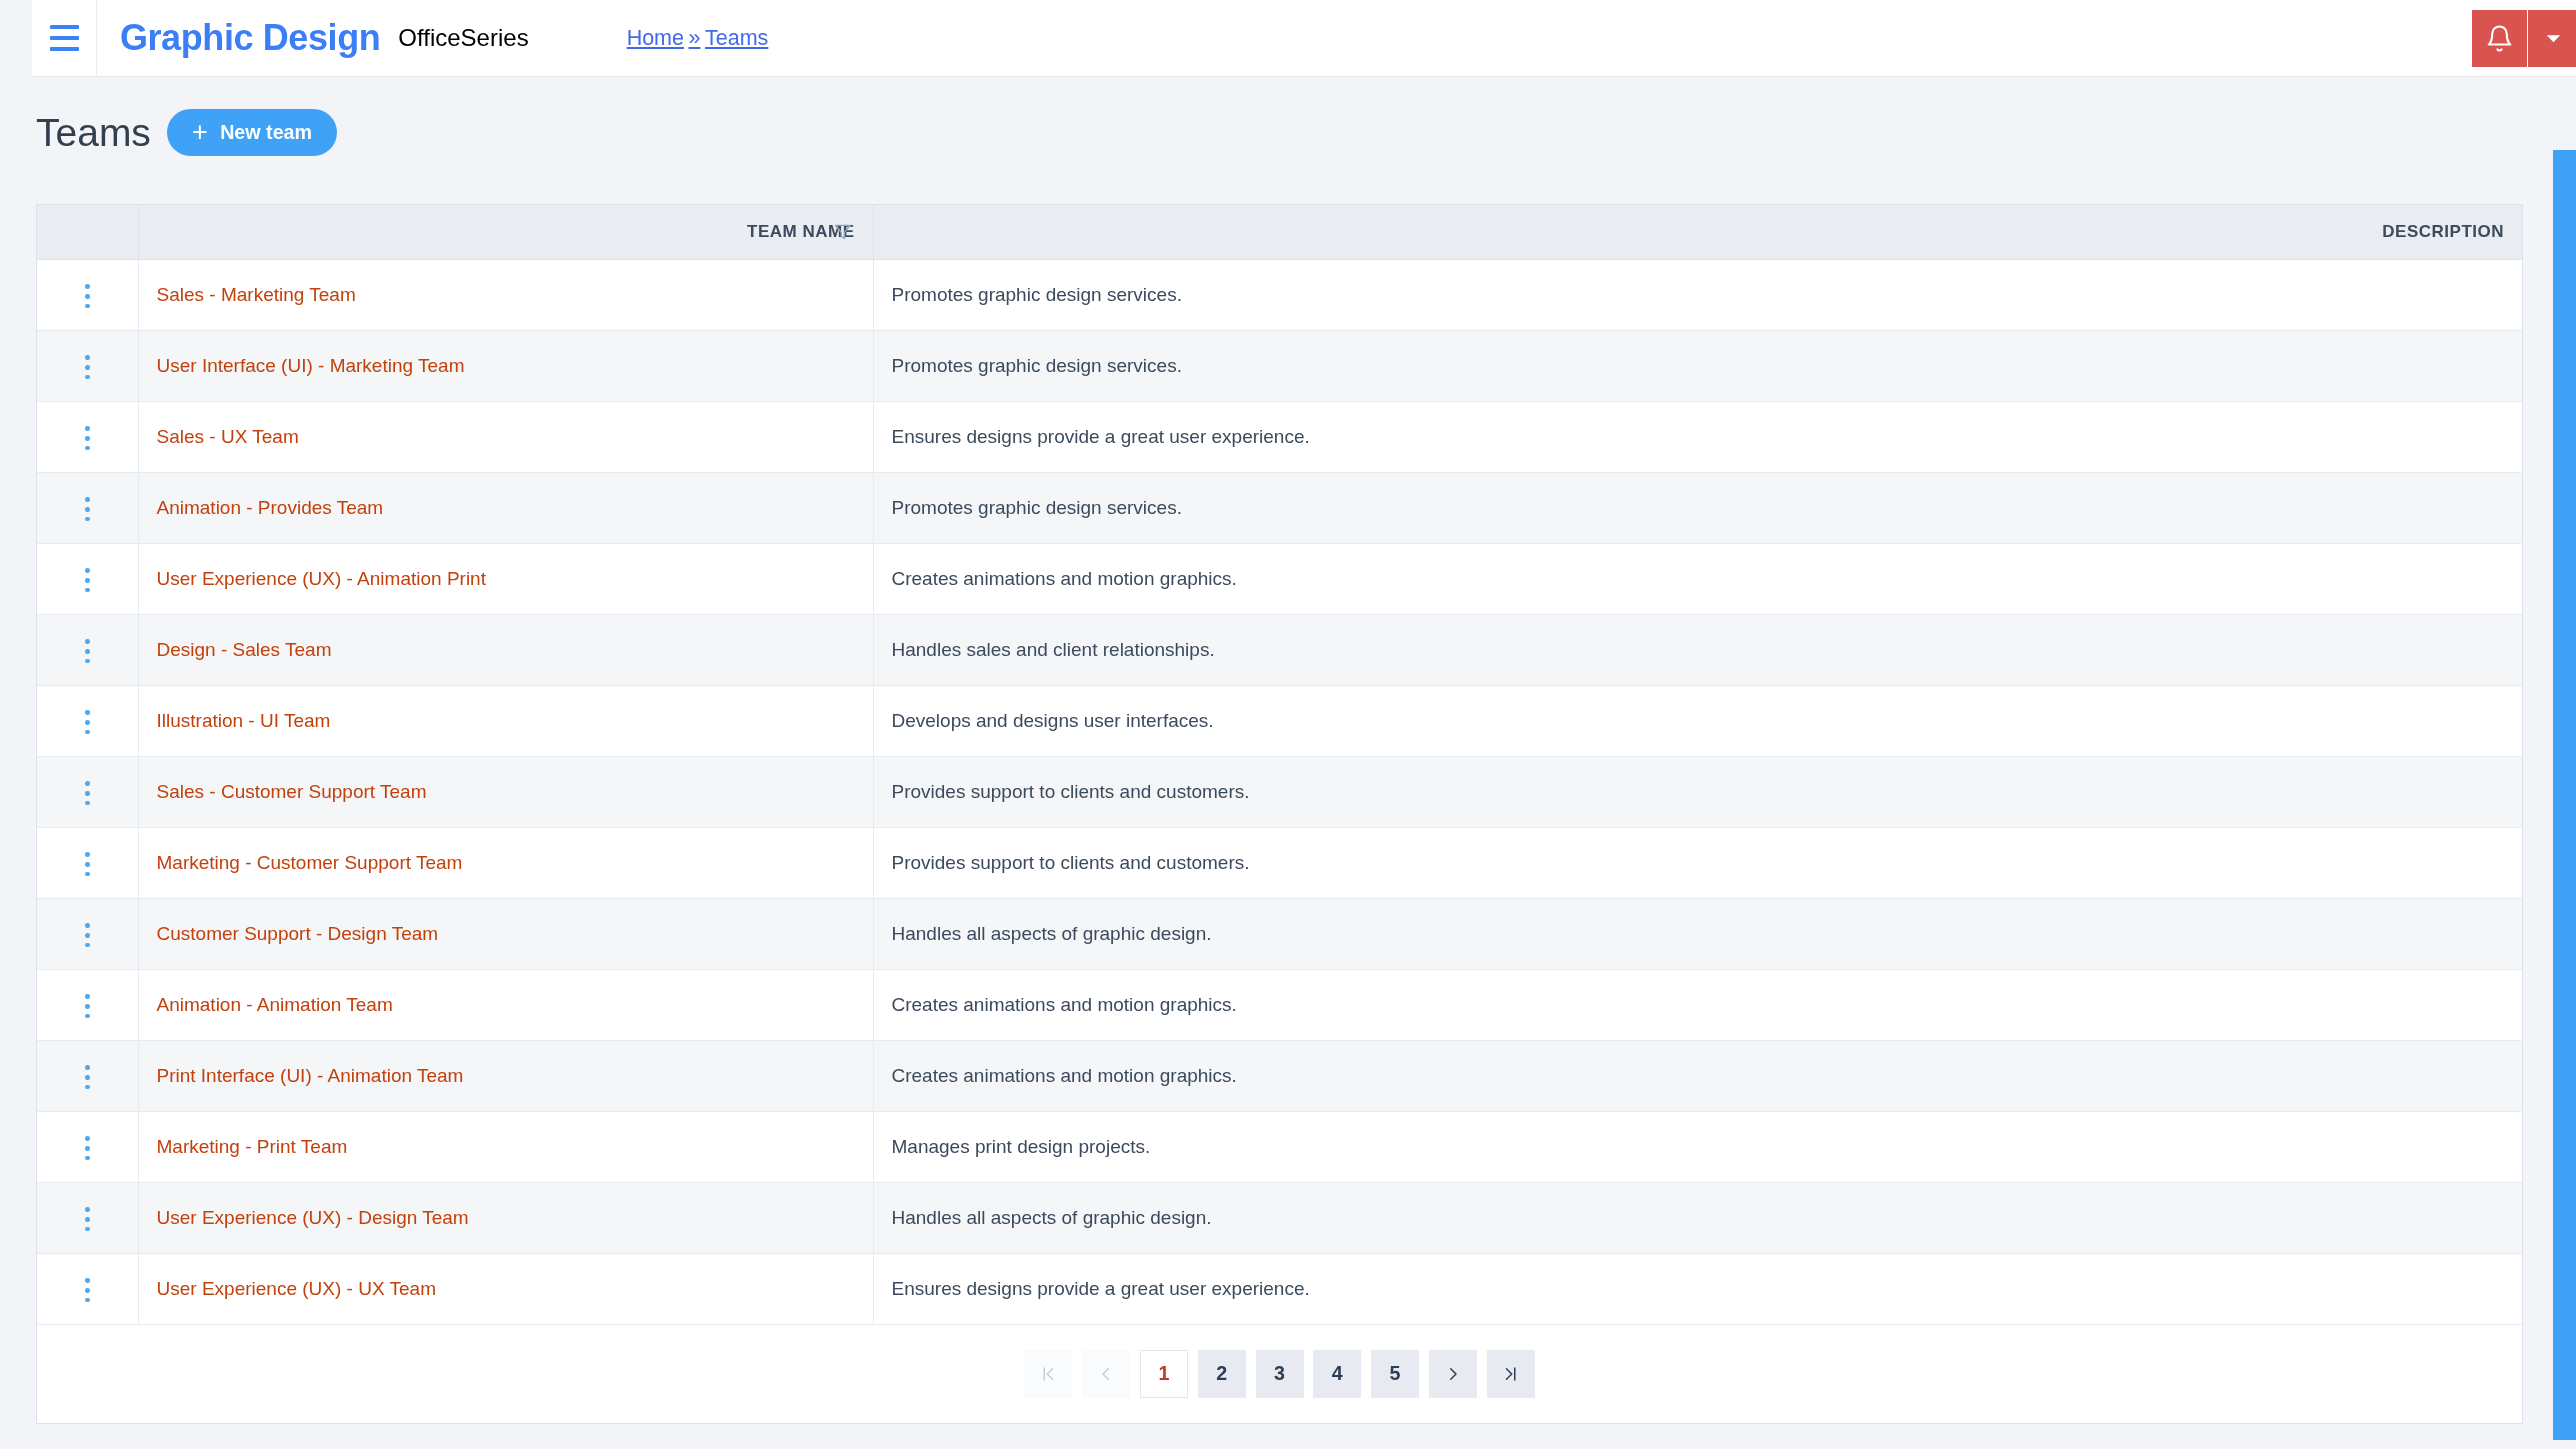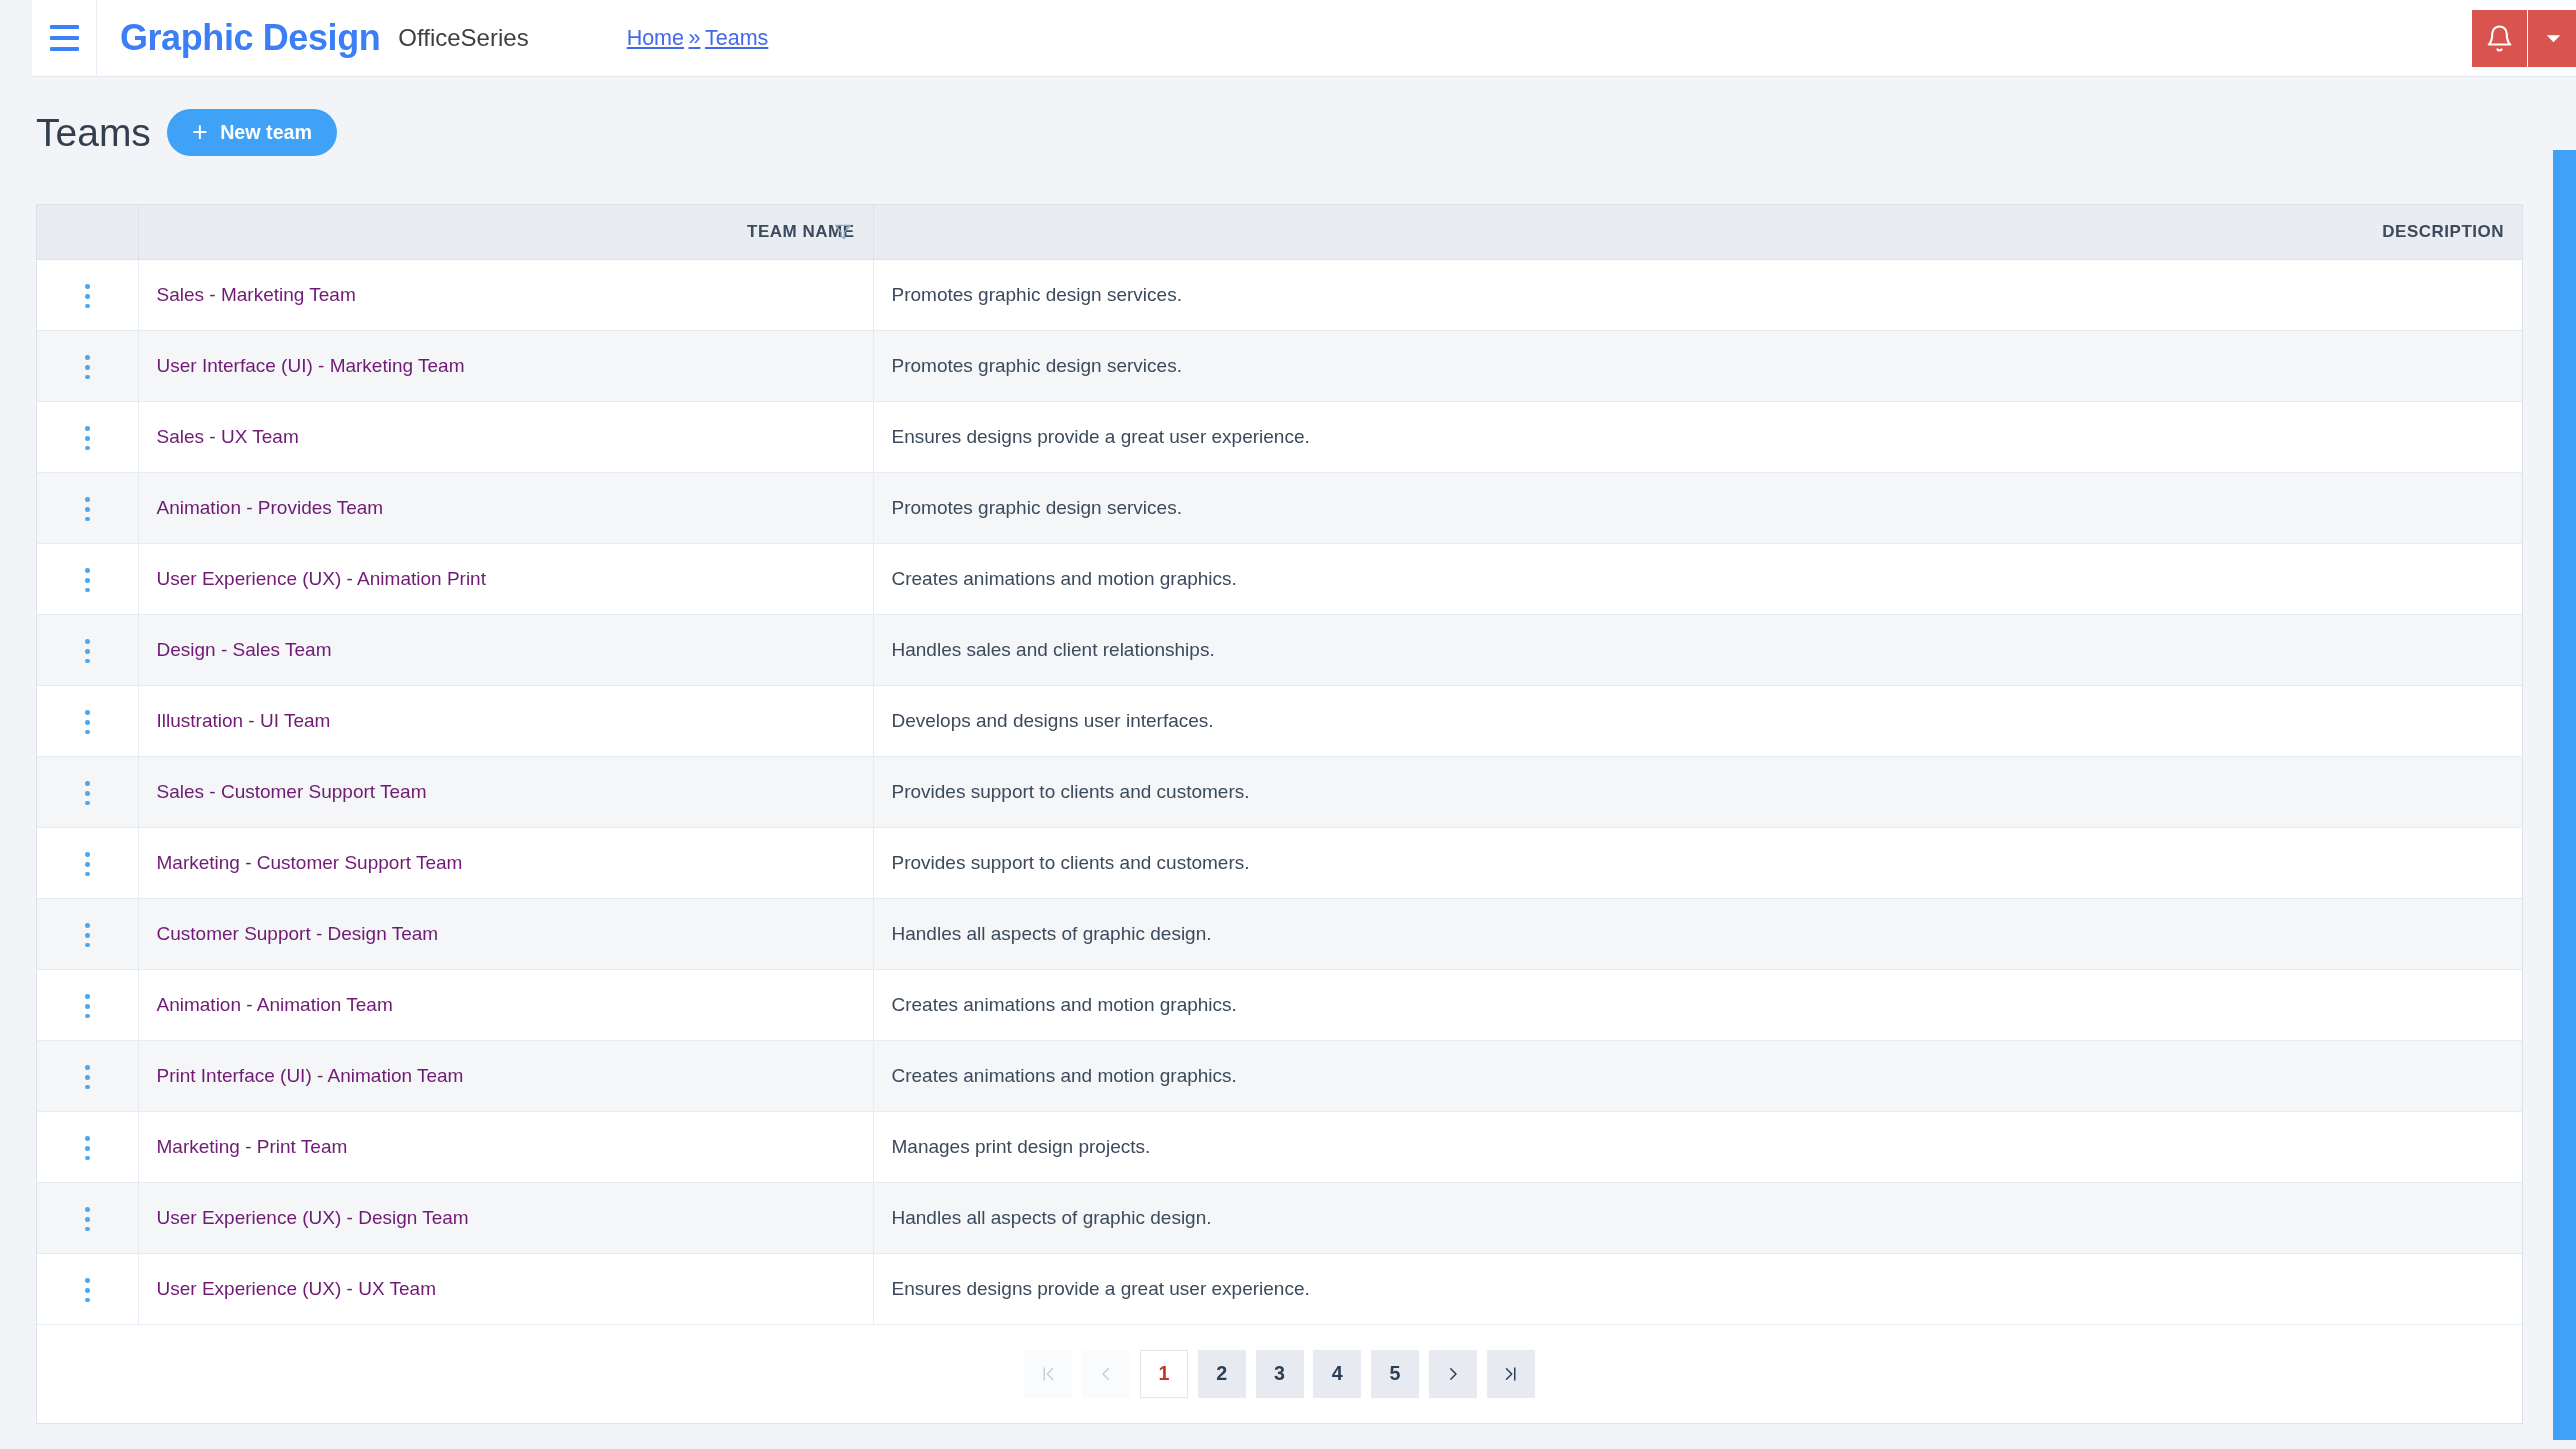--- a/index.html
+++ b/index.html
@@ -30,21 +30,21 @@
   }
   .topdivider { width: 0.9px; height: 77px; background: #e9edf2; }
   .brand {
     margin-left: 23px;
     font-size: 36px; font-weight: bold;
     color: #3b7ef6; letter-spacing: -0.4px;
     white-space: nowrap;
   }
   .subbrand {
     margin-left: 18px; font-size: 24px;
-    color: #404040; white-space: nowrap;
+    color: #000000; white-space: nowrap;
   }
   .breadcrumb {
     margin-left: 98px; font-size: 21.5px;
     color: #4169e8; white-space: nowrap; text-decoration: underline;
   }
   .breadcrumb .sep { color: #4169e8; margin: 0 4.5px; }
 
   .topright {
     position: absolute; right: 29px; top: 9.8px;
     display: flex; align-items: stretch; height: 57px;
@@ -97,21 +97,21 @@
     height: 71px; font-size: 19px;
     color: #3b4a5c; padding: 0 18px;
     border-bottom: 0.9px solid #e6ebf1;
     vertical-align: middle;
   }
   td.c-actions { padding: 0; text-align: center; }
   td.c-name { border-left: 0.9px solid #e6ebf1; }
   td.c-desc { border-left: 0.9px solid #e6ebf1; }
   tbody tr:nth-child(even) { background: #f4f6f8; }
   tbody tr:nth-child(odd)  { background: #ffffff; }
-  .teamlink { color: #701a75; text-decoration: none; cursor: pointer; }
+  .teamlink { color: #c2410c; text-decoration: none; cursor: pointer; }
   .kebab {
     display: inline-flex; flex-direction: column;
     gap: 5.4px; cursor: pointer; padding: 9px;
   }
   .kebab i { width: 4.5px; height: 4.5px; background: #4ea8f0; border-radius: 50%; display: block; }
 
   
   .pagination {
     height: 98px; background: #fff;
     display: flex; align-items: center; justify-content: center;

